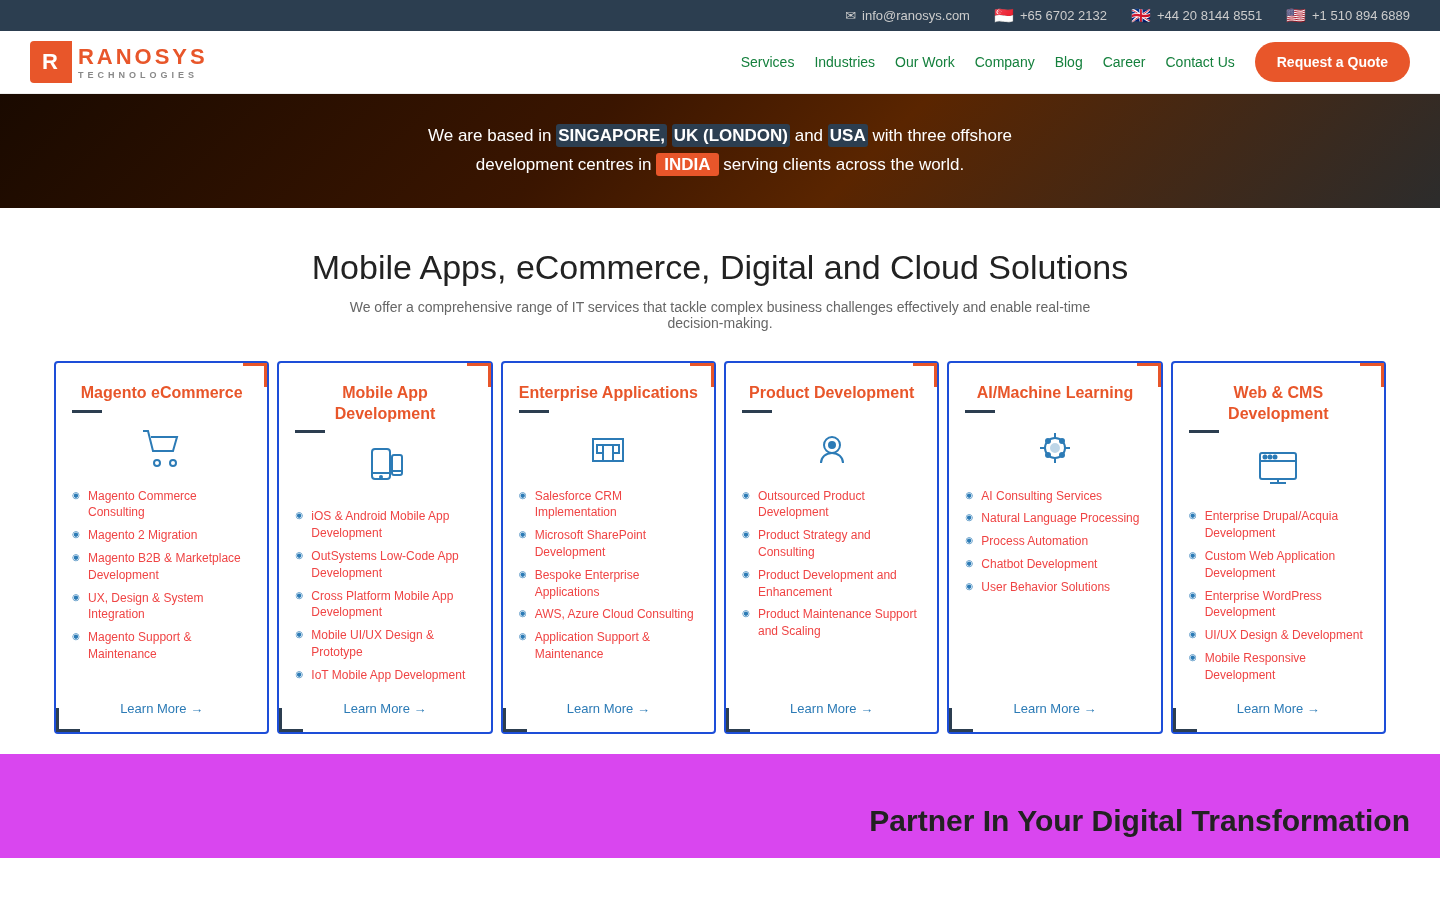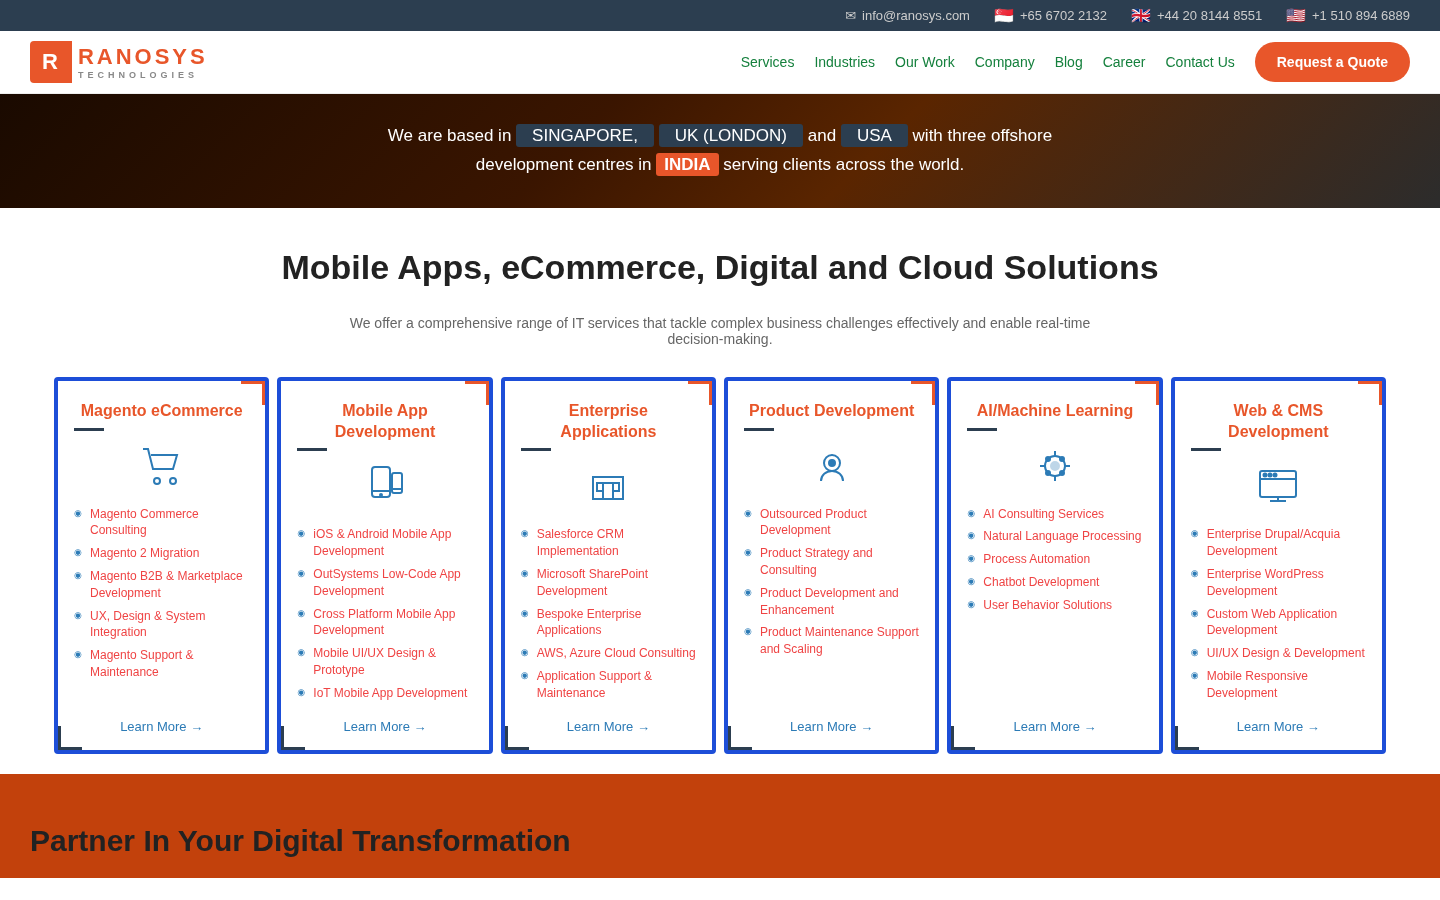--- a/index.html
+++ b/index.html
@@ -69,59 +69,59 @@
     .hero-banner {
       background: linear-gradient(135deg, #1a0a00 0%, #3a1500 40%, #5a2500 60%, #2c2c2c 100%);
       color: #fff;
       text-align: center;
       padding: 28px 40px;
       font-size: 17px;
       line-height: 1.7;
     }
     .hero-banner .highlight {
       background: #2c3e50;
-      padding: 2px 16px;
+      padding: 2px 2px;
       border-radius: 3px;
-      font-weight: normal;
+      font-weight: bold;
     }
     .hero-banner .highlight-orange {
       background: #e8562a;
       padding: 2px 8px;
       border-radius: 3px;
       font-weight: bold;
     }
 
     
     .main-section {
       background: #fff;
       text-align: center;
       padding: 40px 30px 20px;
     }
     .main-title {
       font-size: 34px;
-      font-weight: 700;
+      font-weight: 400;
       color: #222;
-      margin-bottom: 28px;
+      margin-bottom: 12px;
     }
     .main-subtitle {
       color: #666;
       font-size: 14px;
       max-width: 780px;
       margin: 0 auto 30px;
     }
 
     
     .cards-grid {
       display: flex;
       gap: 0;
       padding: 0 20px;
       justify-content: center;
     }
     .card {
-      border: 4px solid #1d4ed8;
+      border: 2px solid #1d4ed8;
       border-radius: 4px;
       padding: 20px 16px 16px;
       width: 205px;
       min-width: 170px;
       flex: 1;
       position: relative;
       background: #fff;
       margin: 0 4px;
       display: flex;
       flex-direction: column;
@@ -186,23 +186,23 @@
       color: #2c7bb6;
       font-size: 13px;
       margin-top: 14px;
       text-decoration: none;
       display: block;
     }
     .learn-more::after { content: ' →'; }
 
     
     .partner-section {
-      text-align: left;
+      text-align: right;
       padding: 50px 30px 20px;
-      background: #c2410c;
+      background: #d946ef;
     }
     .partner-title {
       font-size: 30px;
       font-weight: 700;
       color: #222;
     }
   </style>
 </head>
 <body>
 
@@ -393,22 +393,22 @@
             <circle cx="10" cy="12" r="1.5" fill="#2c7bb6"></circle>
             <circle cx="15" cy="12" r="1.5" fill="#2c7bb6"></circle>
             <circle cx="20" cy="12" r="1.5" fill="#2c7bb6"></circle>
             <line x1="18" y1="34" x2="28" y2="34"></line>
             <line x1="23" y1="34" x2="23" y2="38"></line>
             <line x1="15" y1="38" x2="31" y2="38"></line>
           </svg>
         </div>
         <ul class="card-list">
           <li>Enterprise Drupal/Acquia Development</li>
+          <li>Custom Web Application Development</li>
           <li>Enterprise WordPress Development</li>
-          <li>Custom Web Application Development</li>
           <li>UI/UX Design &amp; Development</li>
           <li>Mobile Responsive Development</li>
         </ul>
         <a href="#" class="learn-more">Learn More</a>
       </div>
     </div>
 </div>
 
 <div class="partner-section">
   <h2 class="partner-title">Partner In Your Digital Transformation</h2>

